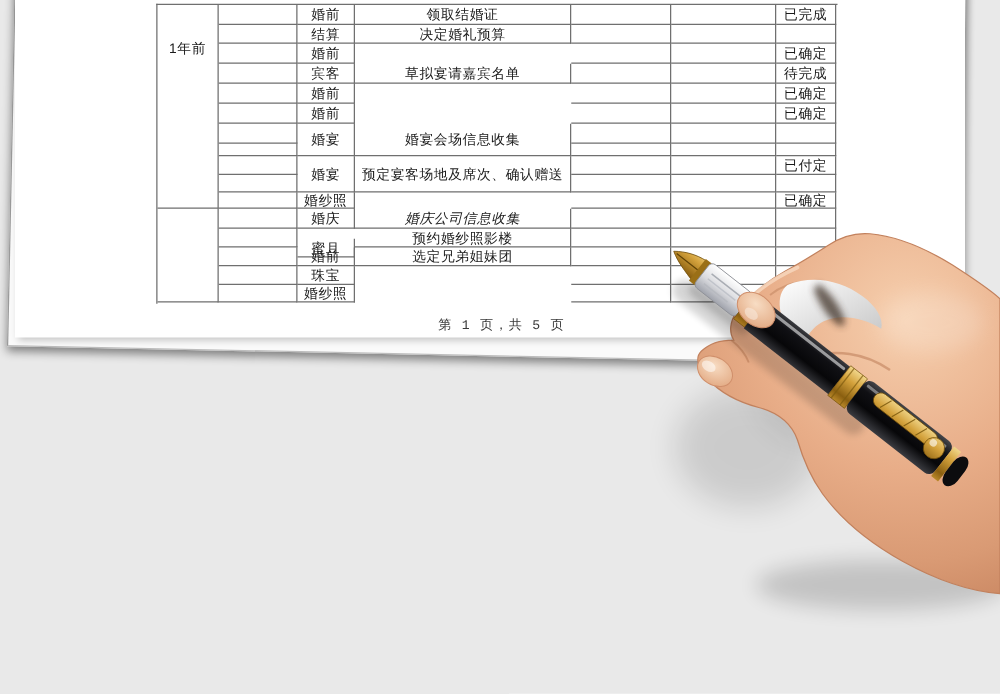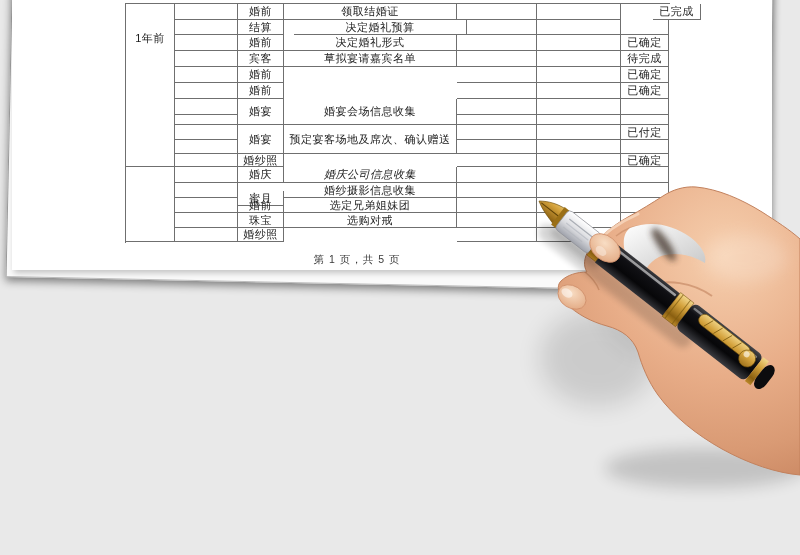--- a/index.html
+++ b/index.html
@@ -26,48 +26,47 @@
   }
   .tcell{
     position:absolute; box-sizing:border-box;
     border-right:1px solid var(--line); border-bottom:1px solid var(--line);
     display:flex; align-items:center; justify-content:center;
     font-size:11px; color:#1b1b1b; white-space:nowrap; overflow:hidden;
     letter-spacing:.5px;
   }
   .period{ align-items:flex-start; padding-top:27px; }
   .footer{
-    position:absolute; left:277px; top:253px; width:160px; text-align:center;
-    font-size:10.5px; color:#3a3a3a; letter-spacing:1px;
+    position:absolute; left:292px; top:253px; width:160px; text-align:right;
+    font-size:10.5px; color:#3a3a3a; letter-spacing:1px;font-family:Liberation Mono, monospace;
   }
   svg{ pointer-events:none; }
 </style>
 </head>
 <body>
 
 <div class="sheet2"></div>
 <div class="paper"></div>
 
 <div class="table">
     <div class="tcell period" style="left: 0px; top: 0px; width: 49px; height: 163px;">1年前</div>
     <div class="tcell" style="left: 0px; top: 163px; width: 49px; height: 75px;"></div>
     <div class="tcell" style="left: 112px; top: 0px; width: 46px; height: 16px;">婚前</div>
     <div class="tcell" style="left: 158px; top: 0px; width: 173px; height: 16px;">领取结婚证</div>
     <div class="tcell" style="left: 49px; top: 0px; width: 63px; height: 16px;"></div>
     <div class="tcell" style="left: 331px; top: 0px; width: 80px; height: 16px;"></div>
     <div class="tcell" style="left: 411px; top: 0px; width: 84px; height: 16px;"></div>
-    <div class="tcell" style="left: 495px; top: 0px; width: 48px; height: 16px; margin-left: 32px;">已完成</div>
+    <div class="tcell" style="left: 495px; top: 0px; width: 48px; height: 16px;">已完成</div>
     <div class="tcell" style="left: 112px; top: 16px; width: 46px; height: 15px;">结算</div>
-    <div class="tcell" style="left: 168px; top: 16px; width: 173px; height: 15px;">决定婚礼预算</div>
+    <div class="tcell" style="left: 158px; top: 16px; width: 173px; height: 15px;">决定婚礼预算</div>
     <div class="tcell" style="left: 49px; top: 16px; width: 63px; height: 15px;"></div>
     <div class="tcell" style="left: 331px; top: 16px; width: 80px; height: 15px;"></div>
     <div class="tcell" style="left: 411px; top: 16px; width: 84px; height: 15px;"></div>
     <div class="tcell" style="left: 495px; top: 16px; width: 48px; height: 15px;"></div>
     <div class="tcell" style="left: 112px; top: 31px; width: 46px; height: 16px;">婚前</div>
-    <div class="tcell" style="left: 158px; top: 31px; width: 173px; height: 16px;">决定婚礼形式</div>
     <div class="tcell" style="left: 49px; top: 31px; width: 63px; height: 16px;"></div>
     <div class="tcell" style="left: 331px; top: 31px; width: 80px; height: 16px;"></div>
     <div class="tcell" style="left: 411px; top: 31px; width: 84px; height: 16px;"></div>
     <div class="tcell" style="left: 495px; top: 31px; width: 48px; height: 16px;">已确定</div>
     <div class="tcell" style="left: 112px; top: 47px; width: 46px; height: 16px;">宾客</div>
     <div class="tcell" style="left: 158px; top: 47px; width: 173px; height: 16px;">草拟宴请嘉宾名单</div>
     <div class="tcell" style="left: 49px; top: 47px; width: 63px; height: 16px;"></div>
     <div class="tcell" style="left: 331px; top: 47px; width: 80px; height: 16px;"></div>
     <div class="tcell" style="left: 411px; top: 47px; width: 84px; height: 16px;"></div>
     <div class="tcell" style="left: 495px; top: 47px; width: 48px; height: 16px;">待完成</div>
@@ -106,33 +105,32 @@
     <div class="tcell" style="left: 331px; top: 150px; width: 80px; height: 13px;"></div>
     <div class="tcell" style="left: 411px; top: 150px; width: 84px; height: 13px;"></div>
     <div class="tcell" style="left: 495px; top: 150px; width: 48px; height: 13px;">已确定</div>
     <div class="tcell" style="left: 112px; top: 163px; width: 46px; height: 16px;">婚庆</div>
     <div class="tcell" style="left: 158px; top: 163px; width: 173px; height: 16px; font-style: italic;">婚庆公司信息收集</div>
     <div class="tcell" style="left: 49px; top: 163px; width: 63px; height: 16px;"></div>
     <div class="tcell" style="left: 331px; top: 163px; width: 80px; height: 16px;"></div>
     <div class="tcell" style="left: 411px; top: 163px; width: 84px; height: 16px;"></div>
     <div class="tcell" style="left: 495px; top: 163px; width: 48px; height: 16px;"></div>
     <div class="tcell" style="left: 112px; top: 187px; width: 46px; height: 15px;">蜜月</div>
-    <div class="tcell" style="left: 158px; top: 179px; width: 173px; height: 15px;">婚纱摄影信息收集</div>
+    <div class="tcell" style="left: 158px; top: 179px; width: 173px; height: 15px;">预约婚纱照影楼</div>
     <div class="tcell" style="left: 49px; top: 179px; width: 63px; height: 15px;"></div>
     <div class="tcell" style="left: 331px; top: 179px; width: 80px; height: 15px;"></div>
     <div class="tcell" style="left: 411px; top: 179px; width: 84px; height: 15px;"></div>
     <div class="tcell" style="left: 495px; top: 179px; width: 48px; height: 15px;"></div>
     <div class="tcell" style="left: 112px; top: 194px; width: 46px; height: 15px;">婚前</div>
     <div class="tcell" style="left: 158px; top: 194px; width: 173px; height: 15px;">选定兄弟姐妹团</div>
     <div class="tcell" style="left: 49px; top: 194px; width: 63px; height: 15px;"></div>
     <div class="tcell" style="left: 331px; top: 194px; width: 80px; height: 15px;"></div>
     <div class="tcell" style="left: 411px; top: 194px; width: 84px; height: 15px;"></div>
     <div class="tcell" style="left: 495px; top: 194px; width: 48px; height: 15px;"></div>
     <div class="tcell" style="left: 112px; top: 209px; width: 46px; height: 15px; text-align: center;">珠宝</div>
-    <div class="tcell" style="left: 158px; top: 209px; width: 173px; height: 15px;">选购对戒</div>
     <div class="tcell" style="left: 49px; top: 209px; width: 63px; height: 15px;"></div>
     <div class="tcell" style="left: 331px; top: 209px; width: 80px; height: 15px;"></div>
     <div class="tcell" style="left: 411px; top: 209px; width: 84px; height: 15px;"></div>
     <div class="tcell" style="left: 495px; top: 209px; width: 48px; height: 15px;"></div>
     <div class="tcell" style="left: 112px; top: 224px; width: 46px; height: 14px;">婚纱照</div>
     <div class="tcell" style="left: 49px; top: 224px; width: 63px; height: 14px;"></div>
     <div class="tcell" style="left: 331px; top: 224px; width: 80px; height: 14px;"></div>
     <div class="tcell" style="left: 411px; top: 224px; width: 84px; height: 14px;"></div>
     <div class="tcell" style="left: 495px; top: 224px; width: 48px; height: 14px;"></div>
   </div>

